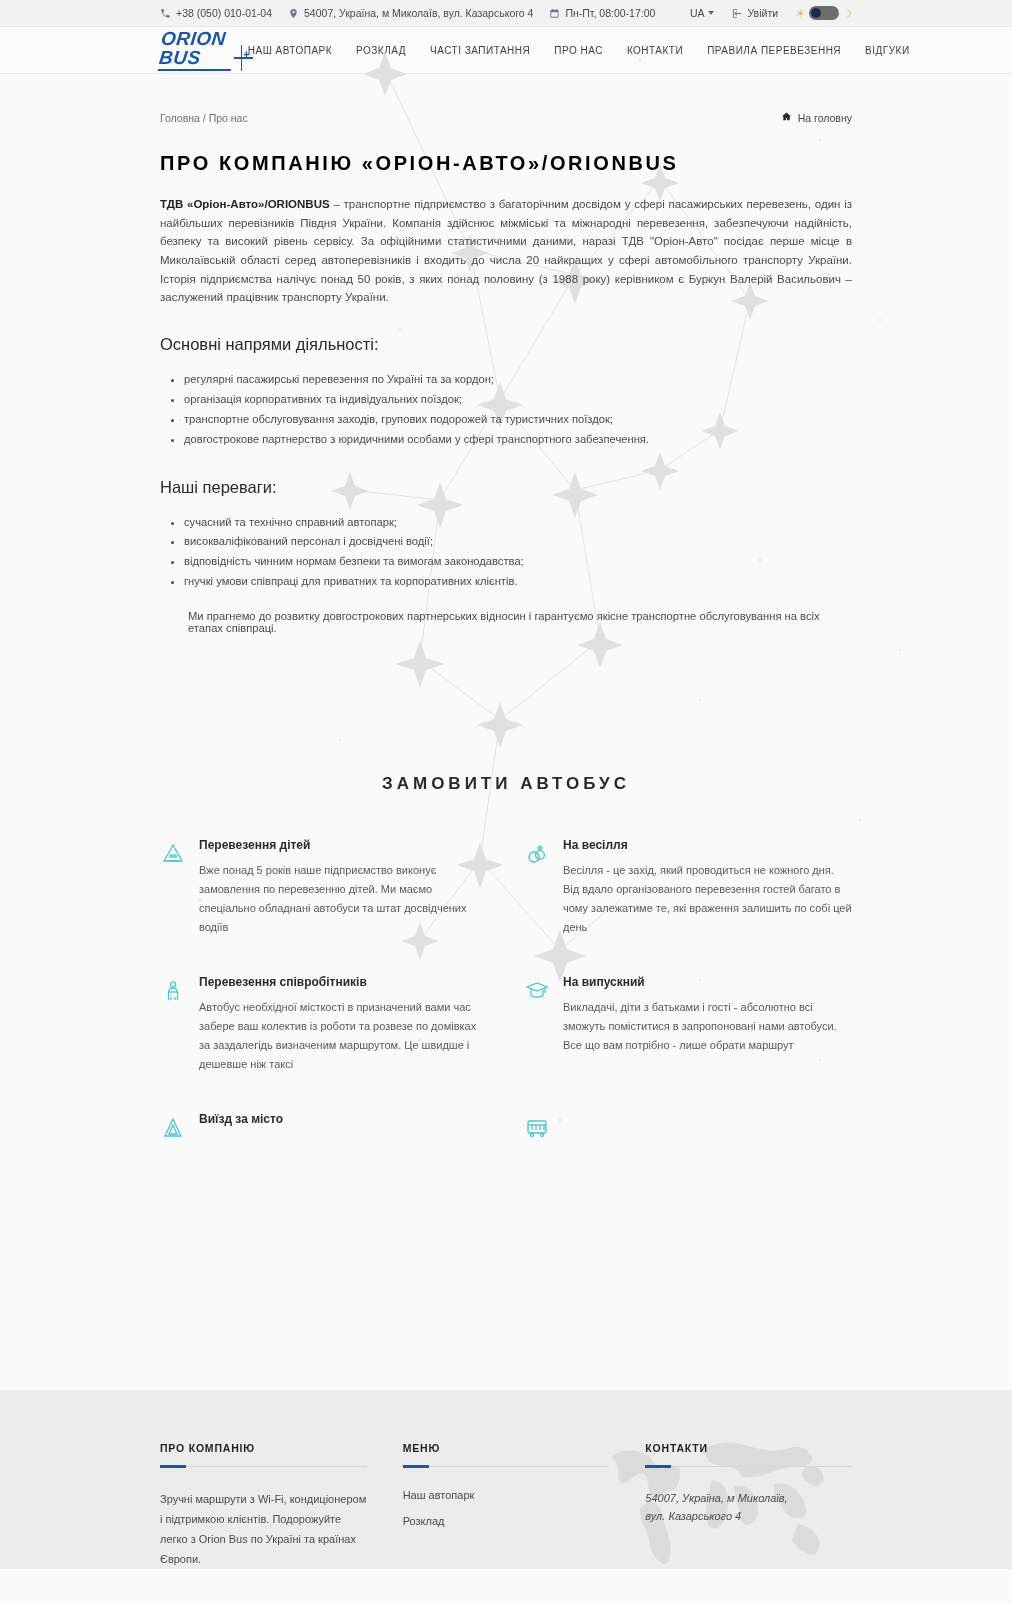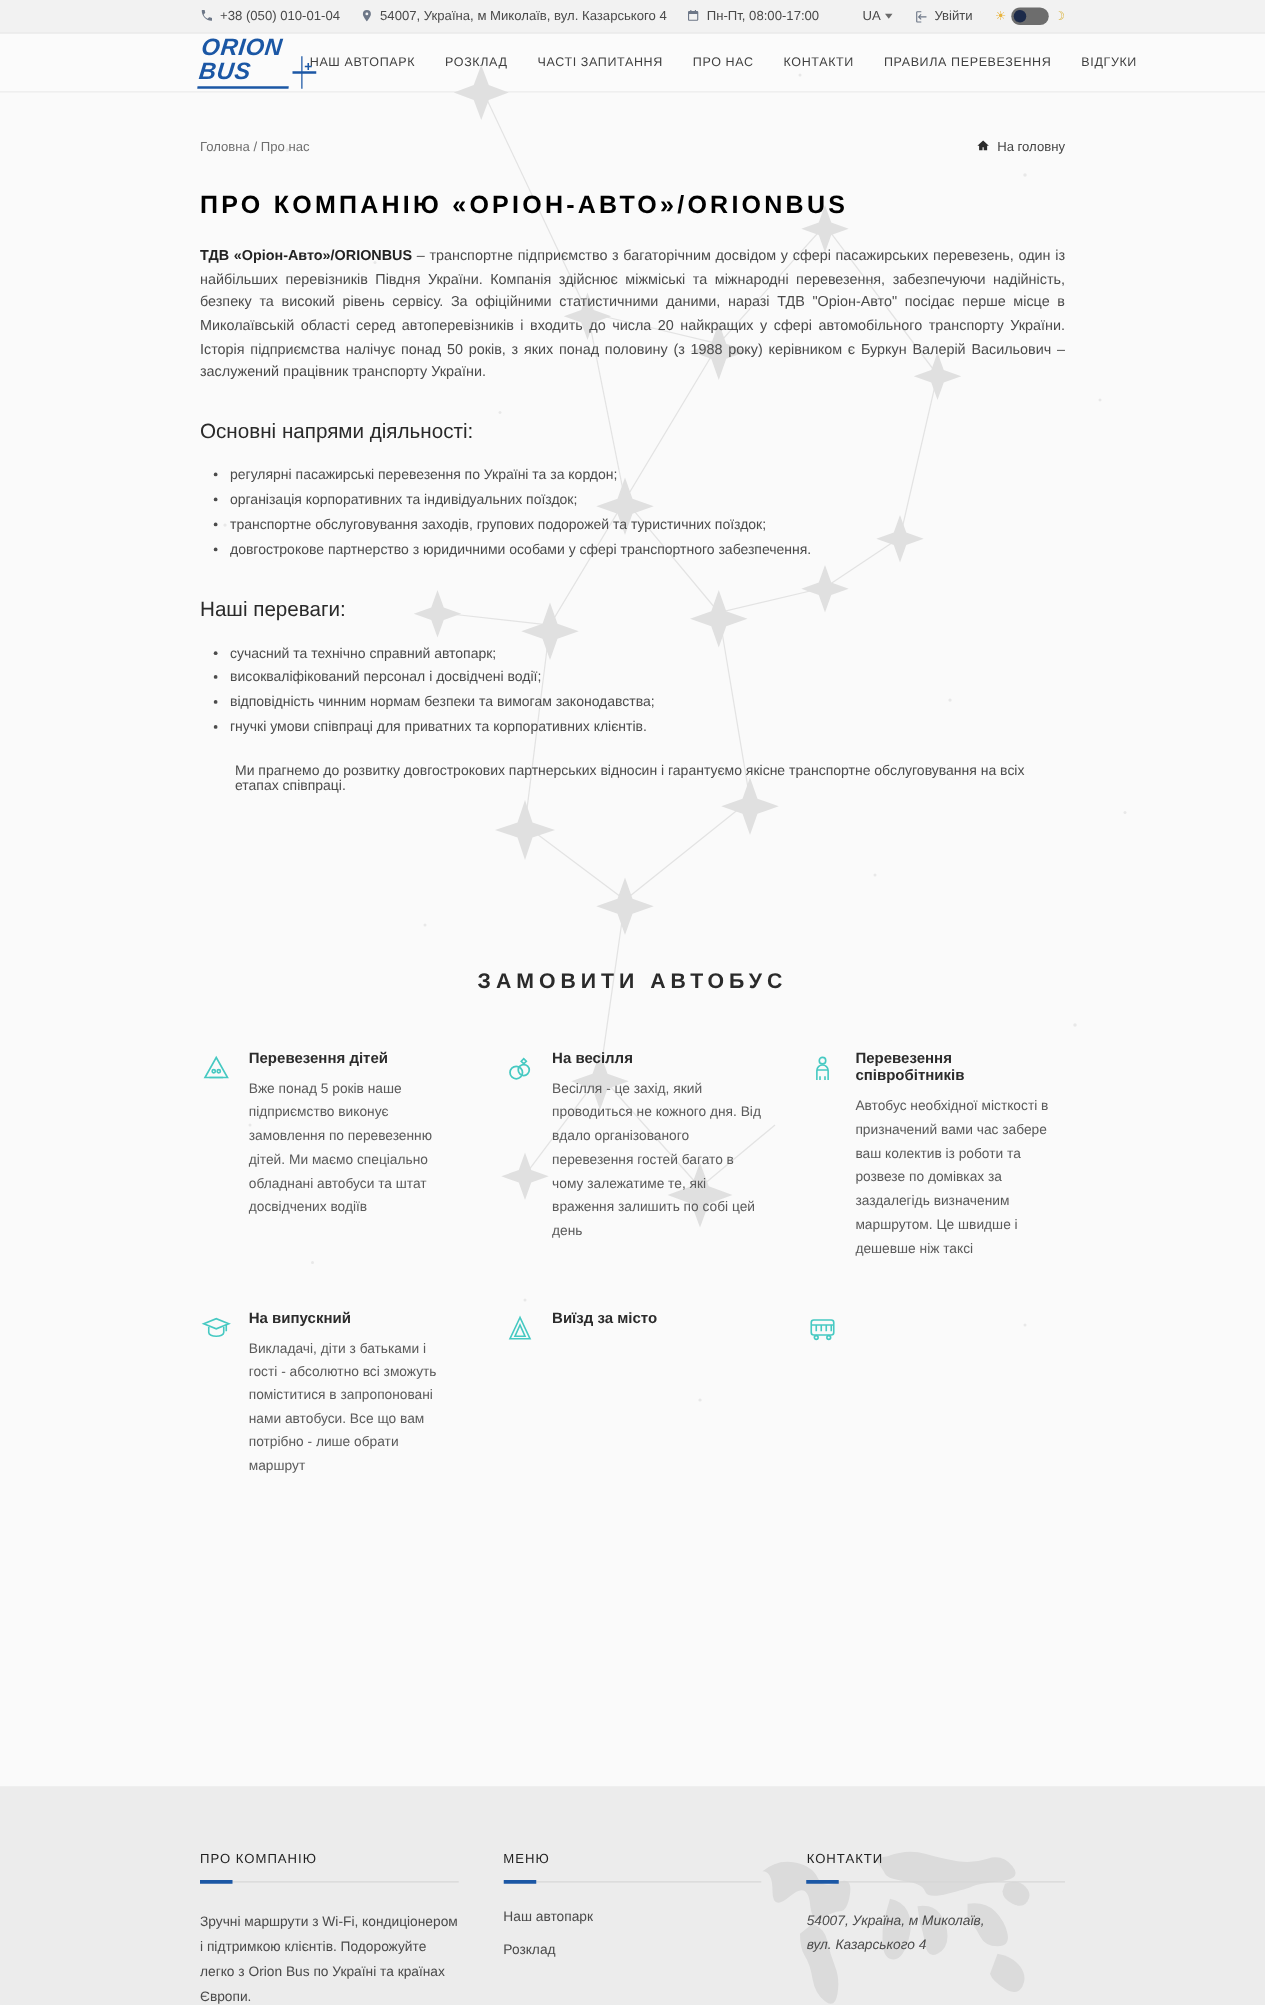--- a/index.html
+++ b/index.html
@@ -20,21 +20,21 @@
     background: #f2f2f2;
     border-bottom: 1px solid #e6e6e6;
     display: flex;
     align-items: center;
     padding: 0 160px;
     font-size: 10.5px;
     color: #4a4a4a;
   }
   .topbar .left { display: flex; align-items: center; gap: 16px; flex: 1; }
   .topbar .right { display: flex; align-items: center; gap: 18px; }
-  .tb-item { display: flex; align-items: flex-start; gap: 5px; white-space: nowrap; }
+  .tb-item { display: flex; align-items: flex-end; gap: 5px; white-space: nowrap; }
   .tb-ico { width: 11px; height: 11px; display: inline-flex; align-items: center; justify-content: center; color: #6d7787; }
   .tb-ico svg { width: 11px; height: 11px; fill: currentColor; }
   .lang { display: flex; align-items: center; gap: 3px; cursor: pointer; color: #4a4a4a; }
   .caret { width: 0; height: 0; border-left: 3px solid transparent; border-right: 3px solid transparent; border-top: 4px solid #6a6a6a; }
   .login { display: flex; align-items: center; gap: 5px; cursor: pointer; }
   .toggle-wrap { display: flex; align-items: center; gap: 4px; }
   .sun { color: #e8b33b; font-size: 10px; }
   .moon { color: #d9b23c; font-size: 10px; }
   .switch {
     width: 30px; height: 14px; border-radius: 8px;
@@ -127,21 +127,21 @@
     text-align: center;
     font-size: 17px;
     font-weight: bold;
     letter-spacing: 4px;
     color: #2a2a2a;
     text-transform: uppercase;
   }
   .cards {
     margin-top: 44px;
     display: grid;
-    grid-template-columns: 1fr 1fr 1fr;
+    grid-template-columns: 1fr 1fr;
     column-gap: 36px;
     row-gap: 38px;
   }
   .card { display: flex; gap: 13px; align-items: flex-start; }
   .card-ico {
     width: 26px; height: 28px; flex: 0 0 26px;
     display: flex; align-items: flex-start; justify-content: center;
     color: #46c9c2; margin-top: 4px;
   }
   .card-ico svg { width: 24px; height: 24px; }
@@ -155,21 +155,21 @@
     position: relative;
     z-index: 1;
     padding: 52px 160px 0 160px;
   }
   .worldmap {
     position: absolute; right: 150px; top: 38px;
     width: 270px; height: 150px; opacity: .33; pointer-events: none;
   }
   .fcols { display: grid; grid-template-columns: 1fr 1fr 1fr; column-gap: 36px; position: relative; z-index: 2; }
   .fcol h4 {
-    font-size: 10.5px; font-weight: normal; letter-spacing: .8px;
+    font-size: 10.5px; font-weight: bold; letter-spacing: .8px;
     text-transform: uppercase; color: #1e1e1e;
   }
   .fdiv { margin-top: 12px; height: 1px; background: #d6d6d6; position: relative; }
   .fdiv::after { content: ""; position: absolute; left: 0; top: -1px; width: 26px; height: 3px; background: #1b57a5; }
   .fabout { margin-top: 22px; font-size: 11px; line-height: 1.82; color: #4a4a4a; }
   .fmenu { margin-top: 22px; display: flex; flex-direction: column; gap: 14px; }
   .fmenu a { font-size: 11px; color: #4a4a4a; text-decoration: none; }
   .fcontacts { margin-top: 22px; font-size: 11px; line-height: 1.72; color: #4a4a4a; }
   .fcontacts .blk { margin-bottom: 12px; font-style: italic; }
   .fcontacts .line { display: block; }

